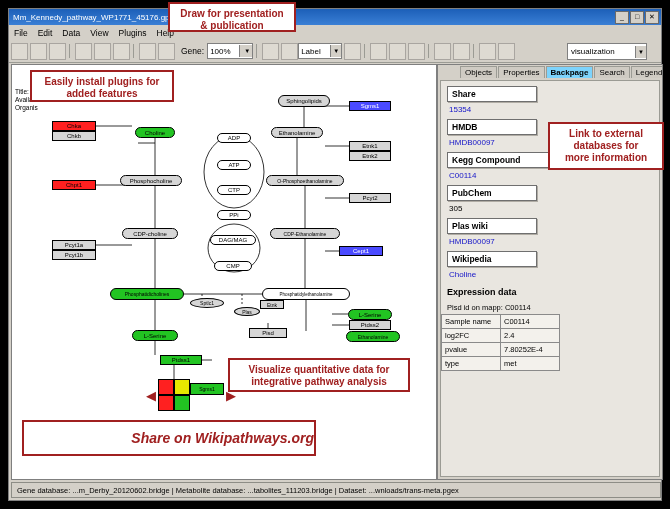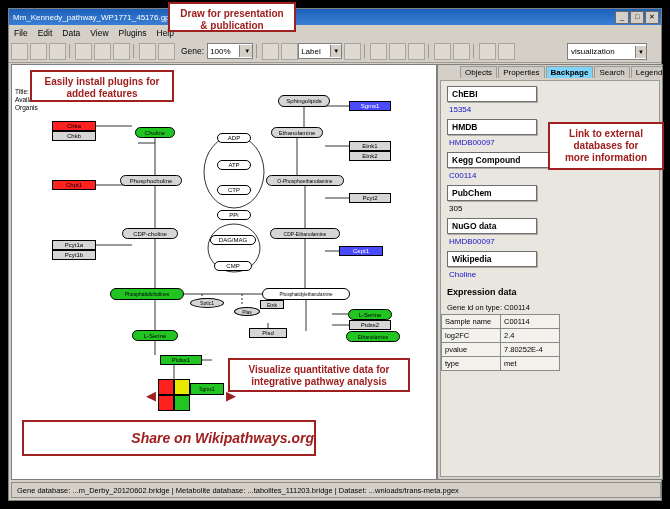--- a/index.html
+++ b/index.html
@@ -208,40 +208,40 @@
 
   <div class="sidepane">
     <div class="tabs">
       <div class="tab">Objects</div>
       <div class="tab">Properties</div>
       <div class="tab active">Backpage</div>
       <div class="tab">Search</div>
       <div class="tab">Legend</div>
     </div>
     <div class="tabbody">
-      <div class="dbbox">ChEBI</div>
+      <div class="dbbox">Share</div>
       <div class="dblink">15354</div>
 
       <div class="dbbox">HMDB</div>
       <div class="dblink">HMDB00097</div>
 
       <div class="dbbox" style="width:98px">Kegg Compound</div>
       <div class="dblink">C00114</div>
 
       <div class="dbbox">PubChem</div>
       <div class="dbtext">305</div>
 
-      <div class="dbbox">NuGO data</div>
+      <div class="dbbox">Plas wiki</div>
       <div class="dblink">HMDB00097</div>
 
       <div class="dbbox">Wikipedia</div>
       <div class="dblink">Choline</div>
 
       <div class="exphdr">Expression data</div>
-      <div class="geneid">Gene id on type: C00114</div>
+      <div class="geneid">Pisd id on mapp: C00114</div>
       <table class="exp">
         <tbody>
             <tr>
           <td class="k">Sample name</td>
           <td class="v">C00114</td>
         </tr>
         <tr>
           <td class="k">log2FC</td>
           <td class="v">2.4</td>
         </tr>

